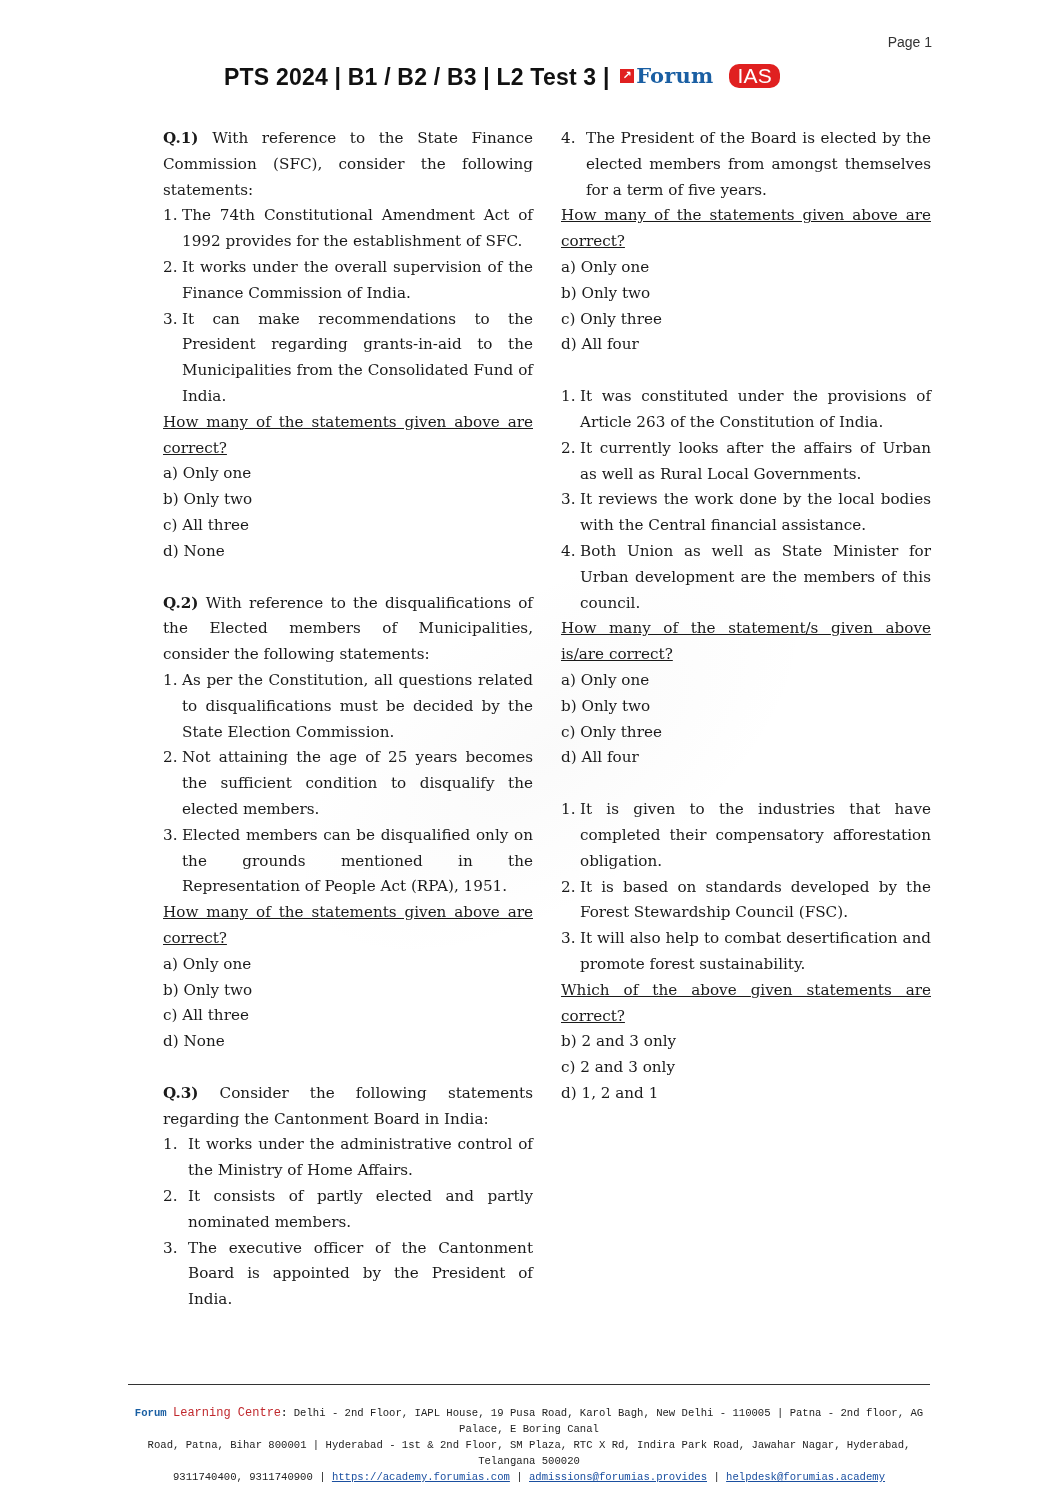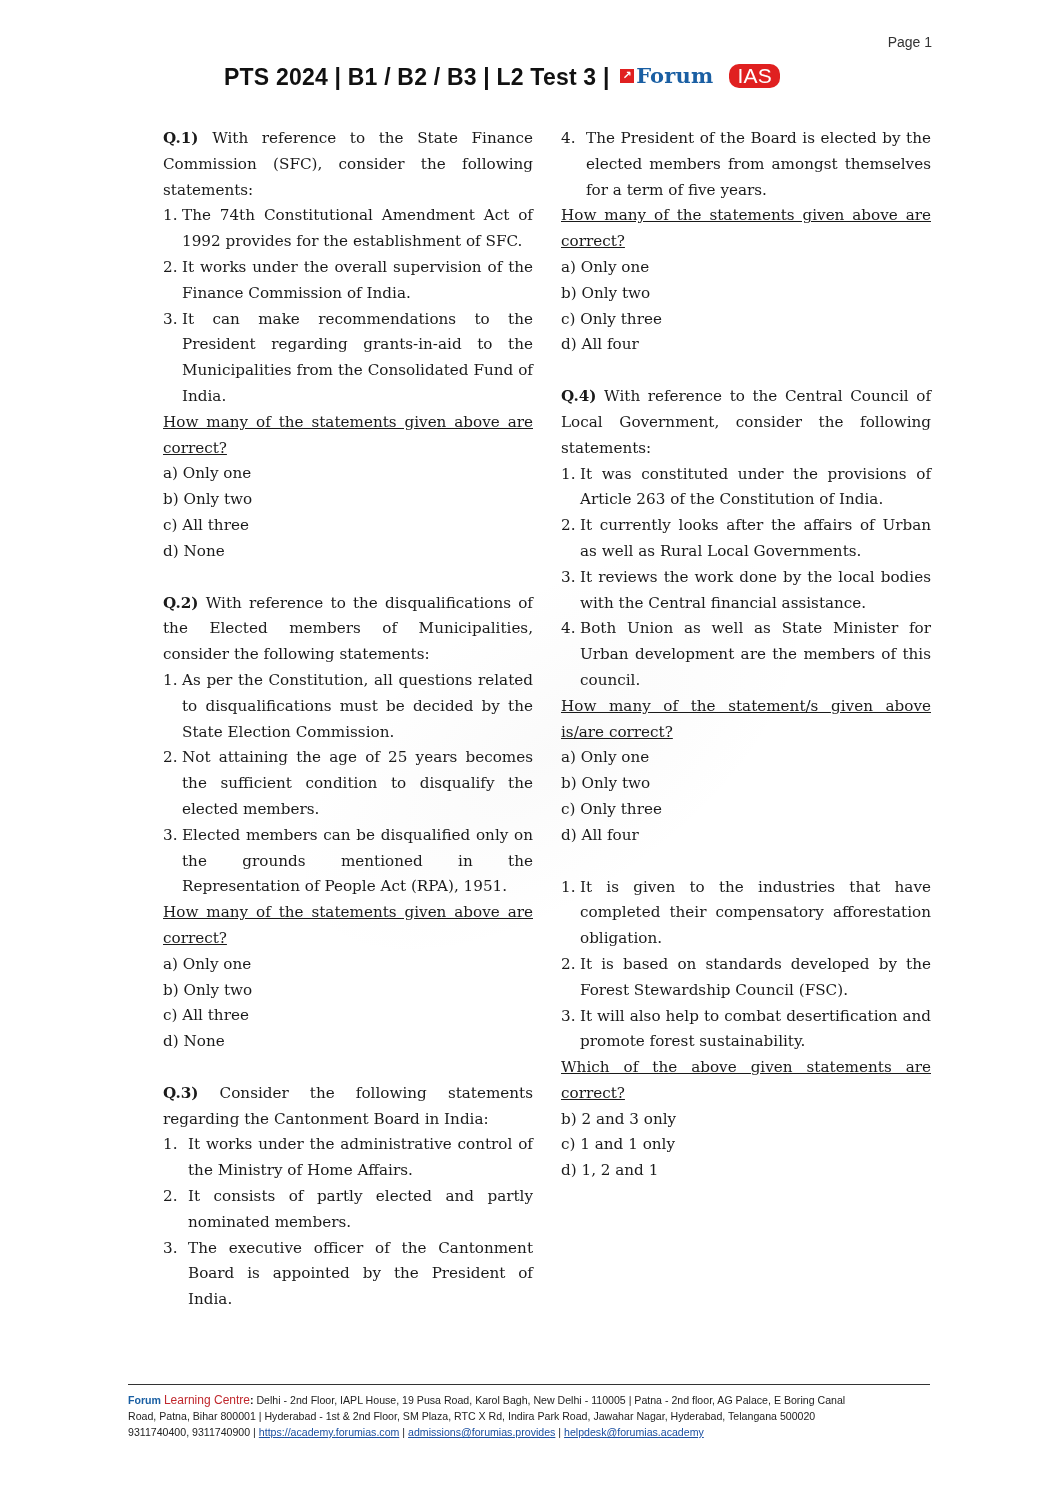--- a/index.html
+++ b/index.html
@@ -17,21 +17,21 @@
   .q-head { text-align: justify; text-align-last: left; }
   .q-head b { font-weight: bold; }
   .stmt { display: flex; text-align: justify; }
   .stmt .num { flex: 0 0 auto; width: 19px; }
   .stmt.wide .num { width: 25px; }
   .stmt .txt { flex: 1; text-align: justify; }
   .stmt .txt.last-left { text-align-last: left; }
   .ask { text-align: justify; text-align-last: left; text-decoration: underline; }
   .opt { }
   .gap { height: 26px; }
-  .footer { position: absolute; top: 1384px; left: 128px; width: 802px; border-top: 1px solid #333; padding-top: 7px; text-align: left; font-family: Liberation Sans, sans-serif; font-size: 10.6px; line-height: 16px; color: #222; }
+  .footer { position: absolute; top: 1384px; left: 128px; width: 802px; border-top: 1px solid #333; padding-top: 20px; text-align: center; font-family: Liberation Mono, monospace; font-size: 10.6px; line-height: 16px; color: #222; }
   .footer .f-forum { color: #1a5fa3; font-weight: bold; }
   .footer .f-lc { color: #c0282d; font-size: 12px; }
   .footer a { color: #1a4fa0; text-decoration: underline; }
   .watermark { position: absolute; left: 250px; top: 600px; width: 600px; height: 300px; opacity: 0.04; transform: rotate(-35deg); background: radial-gradient(ellipse at center, #888 0%, transparent 70%); pointer-events: none; }
 </style>
 </head>
 <body>
 
 <div class="watermark"></div>
 
@@ -118,21 +118,20 @@
       </div>
     <div class="ask">How many of the statements given above are correct?</div>
     <div class="opt">a) Only one</div>
     <div class="opt">b) Only two</div>
     <div class="opt">c) Only three</div>
     <div class="opt">d) All four</div>
   </div>
   <div class="gap"></div>
 
   <div>
-    <div class="q-head"><b>Q.4)</b> <span>With reference to the Central Council of Local Government, consider the following statements:</span></div>
     <div class="stmt">
         <span class="num">1.</span>
         <span class="txt last-left">It was constituted under the provisions of Article 263 of the Constitution of India.</span>
       </div>
     <div class="stmt">
         <span class="num">2.</span>
         <span class="txt last-left">It currently looks after the affairs of Urban as well as Rural Local Governments.</span>
       </div>
     <div class="stmt">
         <span class="num">3.</span>
@@ -158,21 +157,21 @@
     <div class="stmt">
         <span class="num">2.</span>
         <span class="txt last-left">It is based on standards developed by the Forest Stewardship Council (FSC).</span>
       </div>
     <div class="stmt">
         <span class="num">3.</span>
         <span class="txt last-left">It will also help to combat desertification and promote forest sustainability.</span>
       </div>
     <div class="ask">Which of the above given statements are correct?</div>
     <div class="opt">b) 2 and 3 only</div>
-    <div class="opt">c) 1 and 1 only</div>
+    <div class="opt">c) 2 and 3 only</div>
     <div class="opt">d) 1, 2 and 1</div>
   </div>
 </div>
 
 <div class="footer">
   <div>
     <span class="f-forum">Forum</span>
     <span class="f-lc">Learning Centre</span><b>:</b>
     <span>Delhi - 2nd Floor, IAPL House, 19 Pusa Road, Karol Bagh, New Delhi - 110005  | Patna - 2nd floor, AG Palace, E Boring Canal</span>
   </div>

